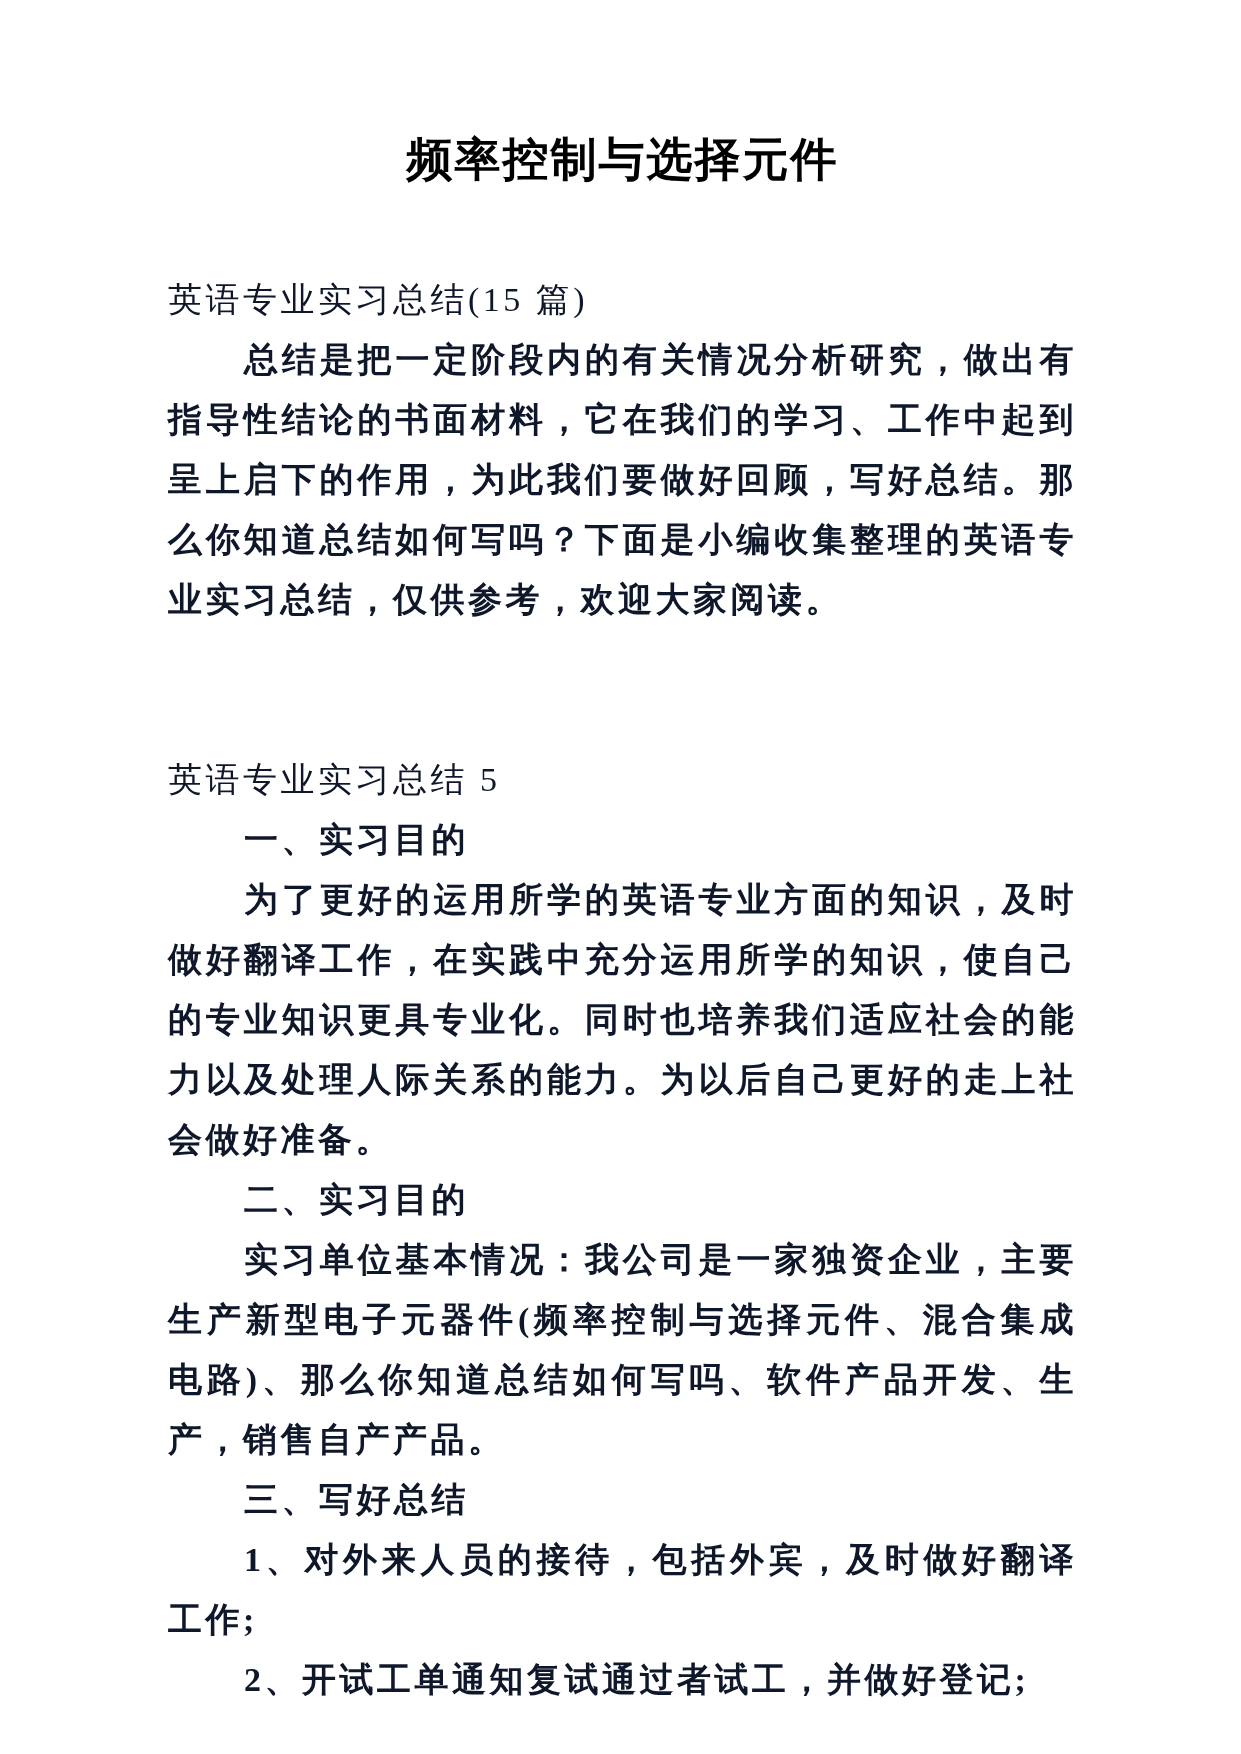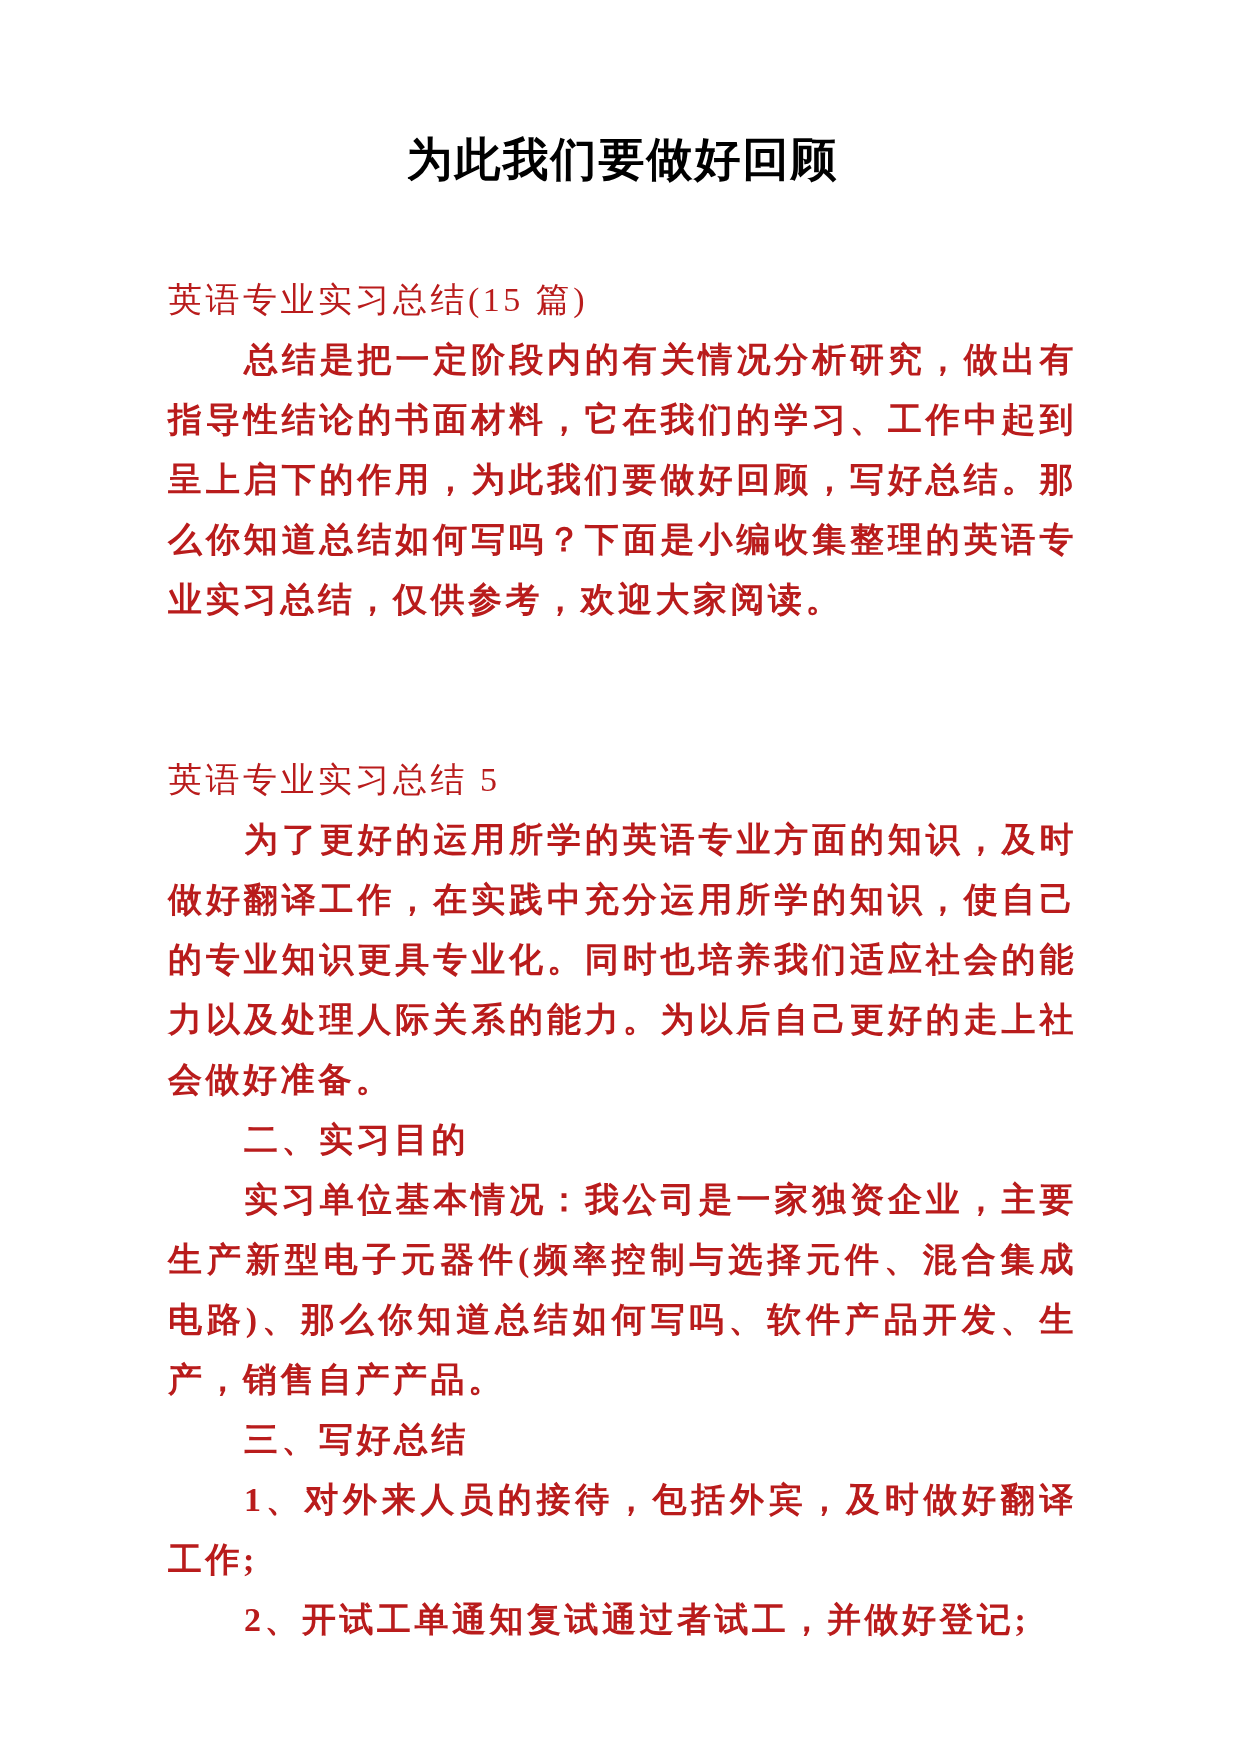--- a/index.html
+++ b/index.html
@@ -26,50 +26,51 @@
     letter-spacing: 2px;
     font-family: "Liberation Serif", "DejaVu Serif", serif;
   }
   .content {
     margin-top: 66px;
   }
   .para {
     font-size: 34px;
     line-height: 60px;
     letter-spacing: 3.5px;
-    color: #b91c1c;
+    color: #0f172a;
     text-align: justify;
     font-weight: 400;
     word-break: break-all;
   }
   .para.indent {
     text-indent: 76px;
     font-weight: bold;
   }
   .spacer {
     height: 120px;
   }
 </style>
 </head>
 <body>
 
 <div class="page">
 
-  <h1 class="doc-title">为此我们要做好回顾</h1>
+  <h1 class="doc-title">频率控制与选择元件</h1>
 
   <div class="content">
 
     <div class="para">英语专业实习总结(15 篇)</div>
 
     <div class="para indent">总结是把一定阶段内的有关情况分析研究，做出有指导性结论的书面材料，它在我们的学习、工作中起到呈上启下的作用，为此我们要做好回顾，写好总结。那么你知道总结如何写吗？下面是小编收集整理的英语专业实习总结，仅供参考，欢迎大家阅读。</div>
 
     <div class="spacer"></div>
 
     <div class="para">英语专业实习总结 5</div>
 
+    <div class="para indent">一、实习目的</div>
 
     <div class="para indent">为了更好的运用所学的英语专业方面的知识，及时做好翻译工作，在实践中充分运用所学的知识，使自己的专业知识更具专业化。同时也培养我们适应社会的能力以及处理人际关系的能力。为以后自己更好的走上社会做好准备。</div>
 
     <div class="para indent">二、实习目的</div>
 
     <div class="para indent">实习单位基本情况：我公司是一家独资企业，主要生产新型电子元器件(频率控制与选择元件、混合集成电路)、那么你知道总结如何写吗、软件产品开发、生产，销售自产产品。</div>
 
     <div class="para indent">三、写好总结</div>
 
     <div class="para indent">1、对外来人员的接待，包括外宾，及时做好翻译工作;</div>

